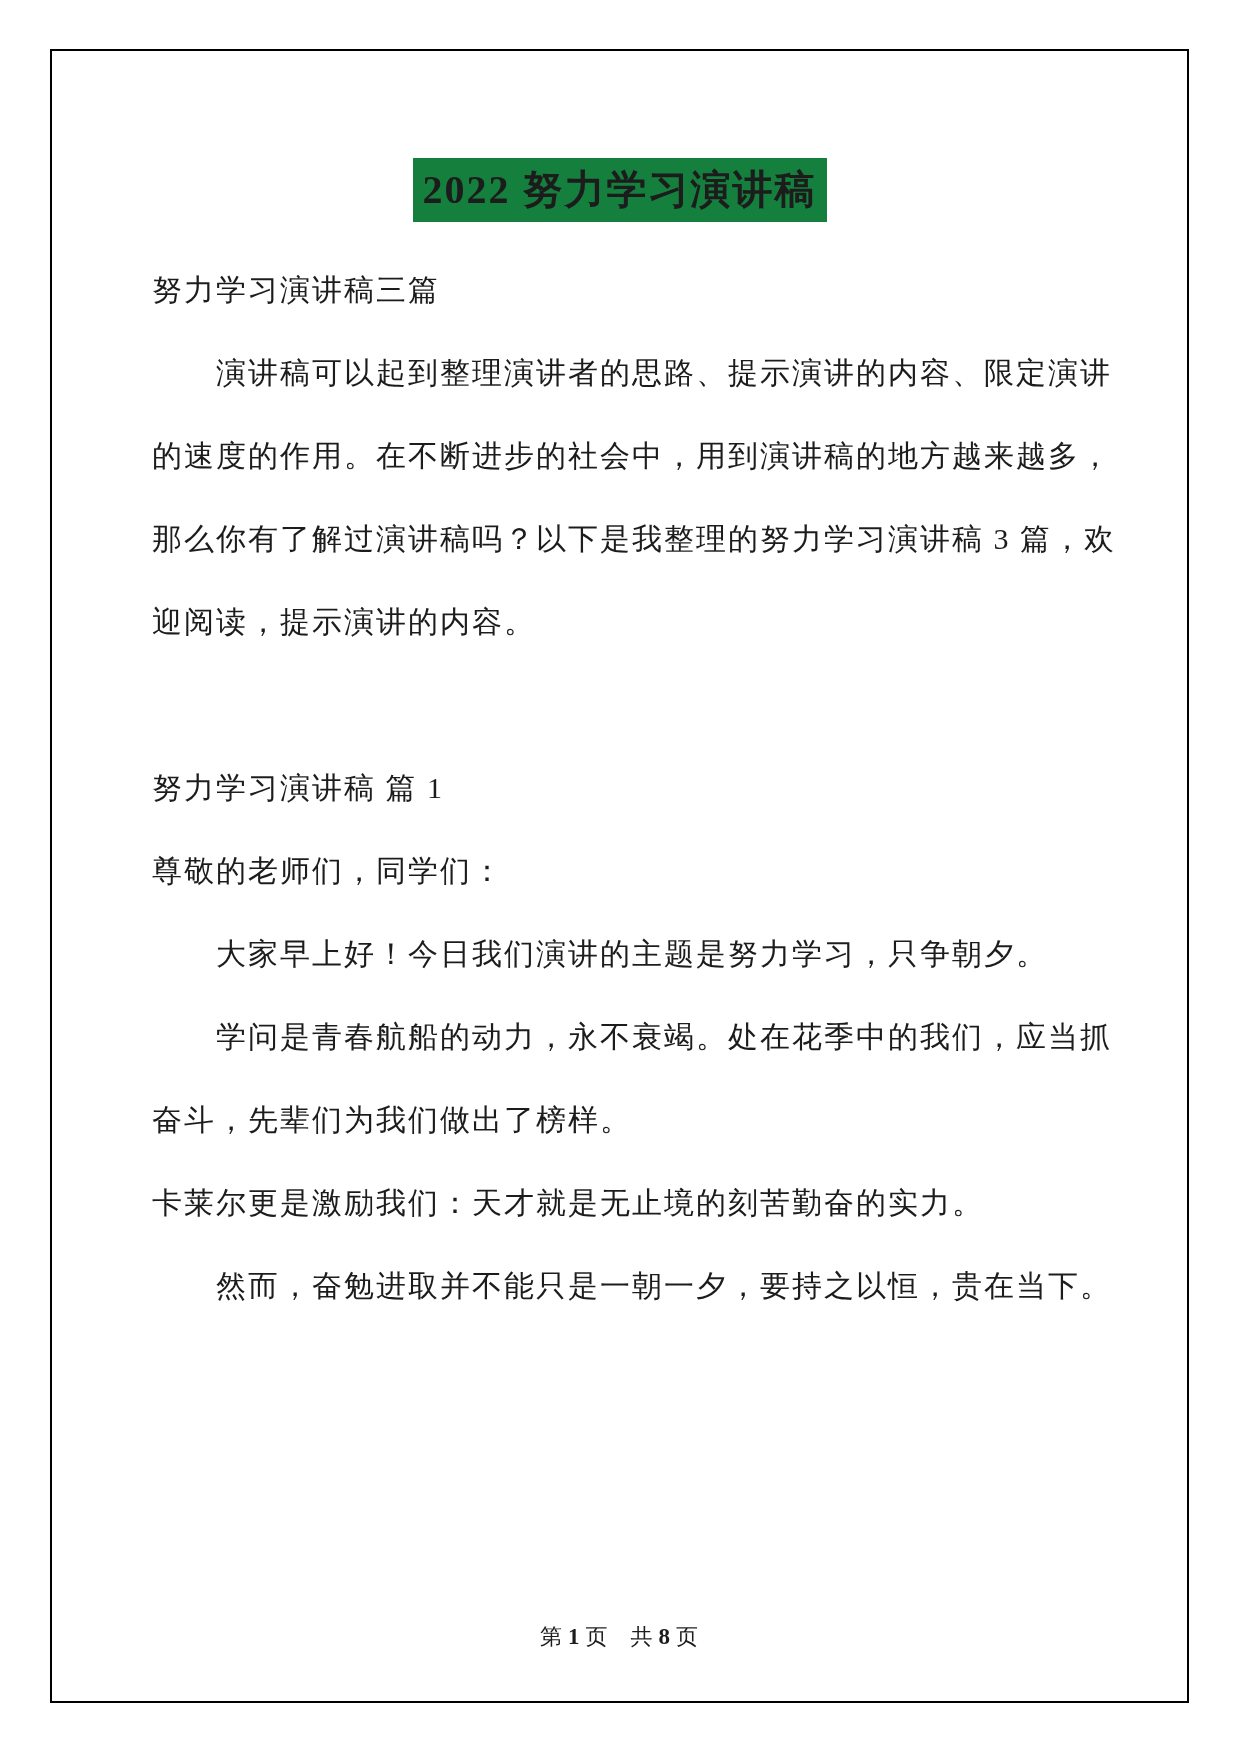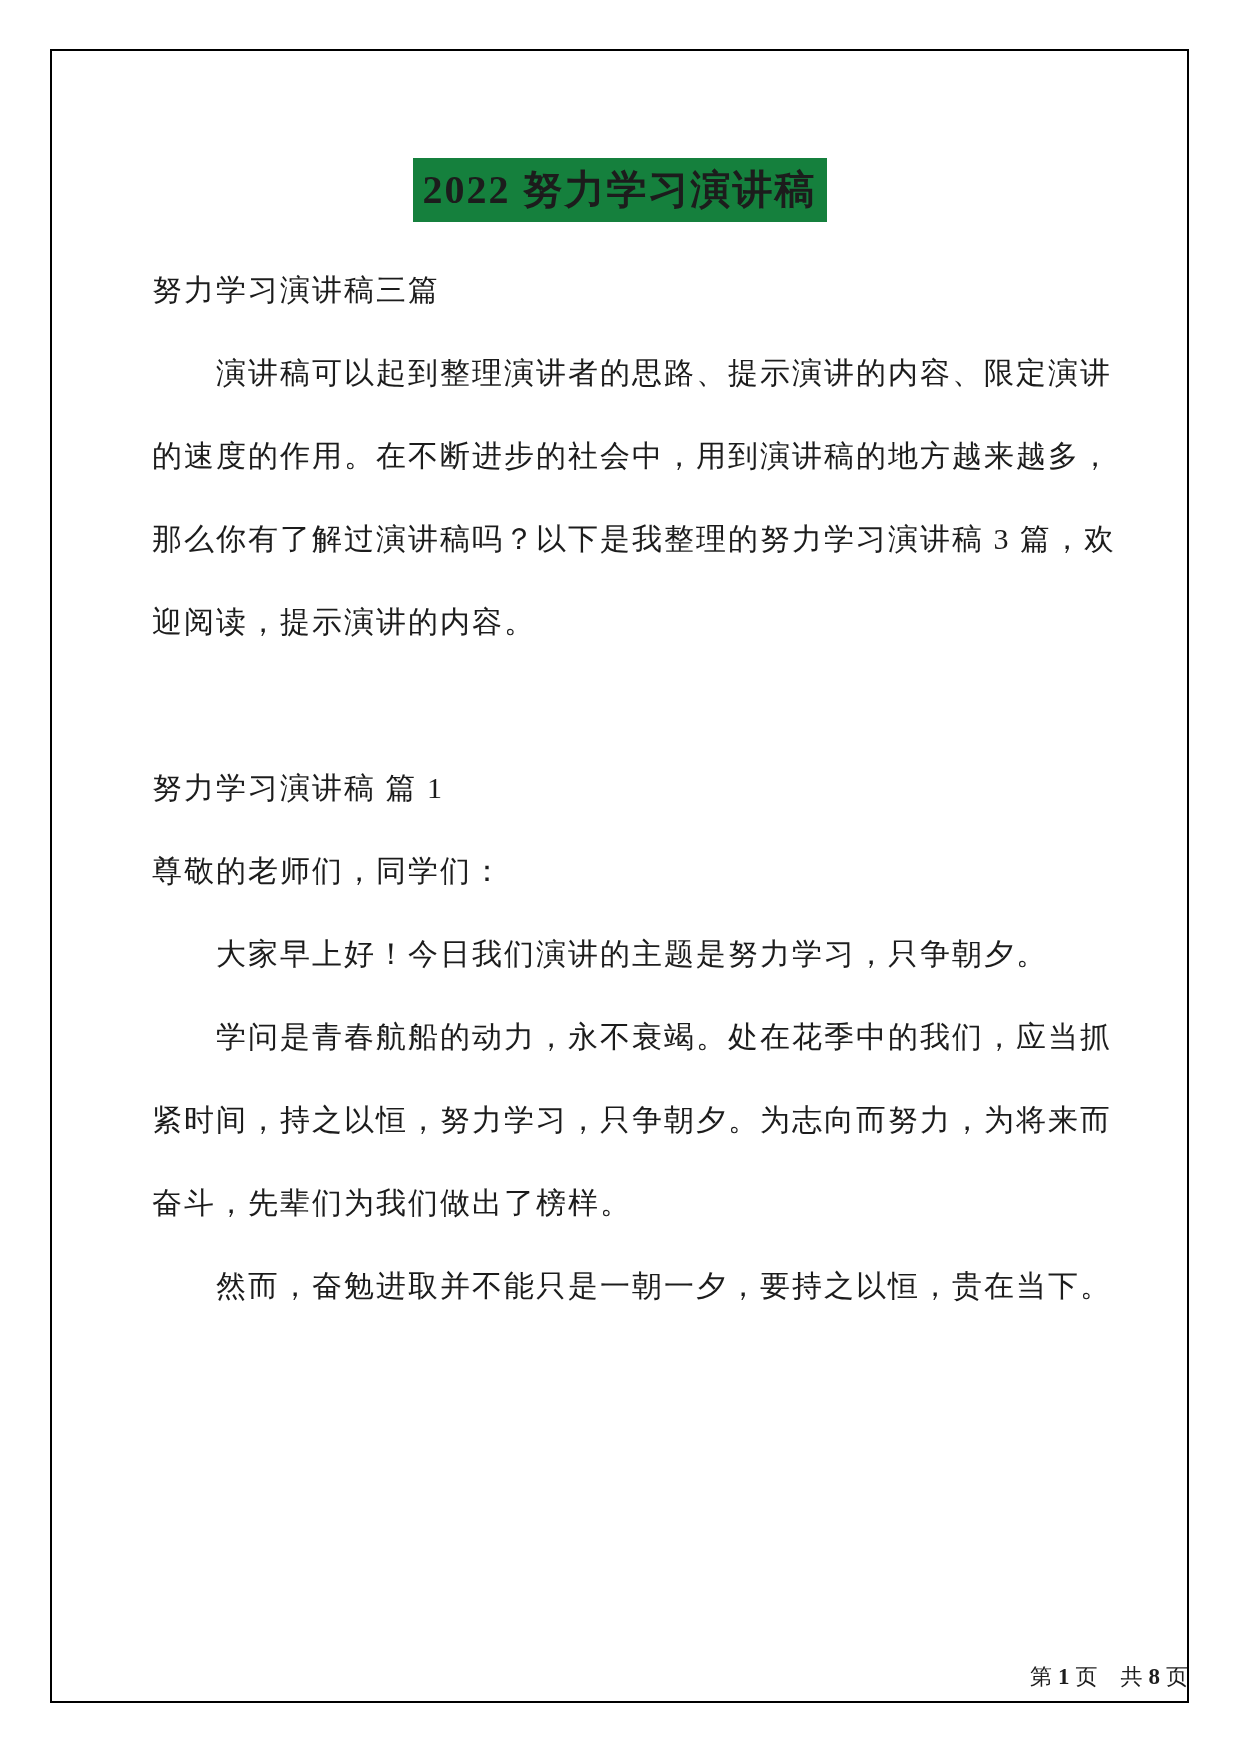--- a/index.html
+++ b/index.html
@@ -56,24 +56,23 @@
     white-space: pre;
   }
   .line.indent {
     padding-left: 64px;
   }
   .page-footer {
     position: absolute;
     left: 50px;
     top: 1622px;
     width: 1139px;
-    text-align: right;
+    text-align: center;
     font-size: 22px;
     letter-spacing: 1px;
-    margin-top: 40px;
   }
   .page-footer .num {
     font-weight: bold;
     font-size: 23px;
     margin: 0 5px;
   }
   .page-footer .gap {
     display: inline-block;
     width: 22px;
   }
@@ -91,18 +90,18 @@
     <div class="line">努力学习演讲稿三篇</div>
     <div class="line indent">演讲稿可以起到整理演讲者的思路、提示演讲的内容、限定演讲</div>
     <div class="line">的速度的作用。在不断进步的社会中，用到演讲稿的地方越来越多，</div>
     <div class="line">那么你有了解过演讲稿吗？以下是我整理的努力学习演讲稿 3 篇，欢</div>
     <div class="line">迎阅读，提示演讲的内容。</div>
     <div class="line"></div>
     <div class="line">努力学习演讲稿 篇 1</div>
     <div class="line">尊敬的老师们，同学们：</div>
     <div class="line indent">大家早上好！今日我们演讲的主题是努力学习，只争朝夕。</div>
     <div class="line indent">学问是青春航船的动力，永不衰竭。处在花季中的我们，应当抓</div>
-    <div class="line">紧时间，持之以恒，努力学习，只争朝夕。为志向而努力，为将来而</div>
     <div class="line">奋斗，先辈们为我们做出了榜样。</div>
+    <div class="line">卡莱尔更是激励我们：天才就是无止境的刻苦勤奋的实力。</div>
     <div class="line indent">然而，奋勉进取并不能只是一朝一夕，要持之以恒，贵在当下。</div>
   </div>
 
 <div class="page-footer"><span>第</span><span class="num">1</span><span>页</span><span class="gap"></span><span>共</span><span class="num">8</span><span>页</span></div>
 
 </body></html>

